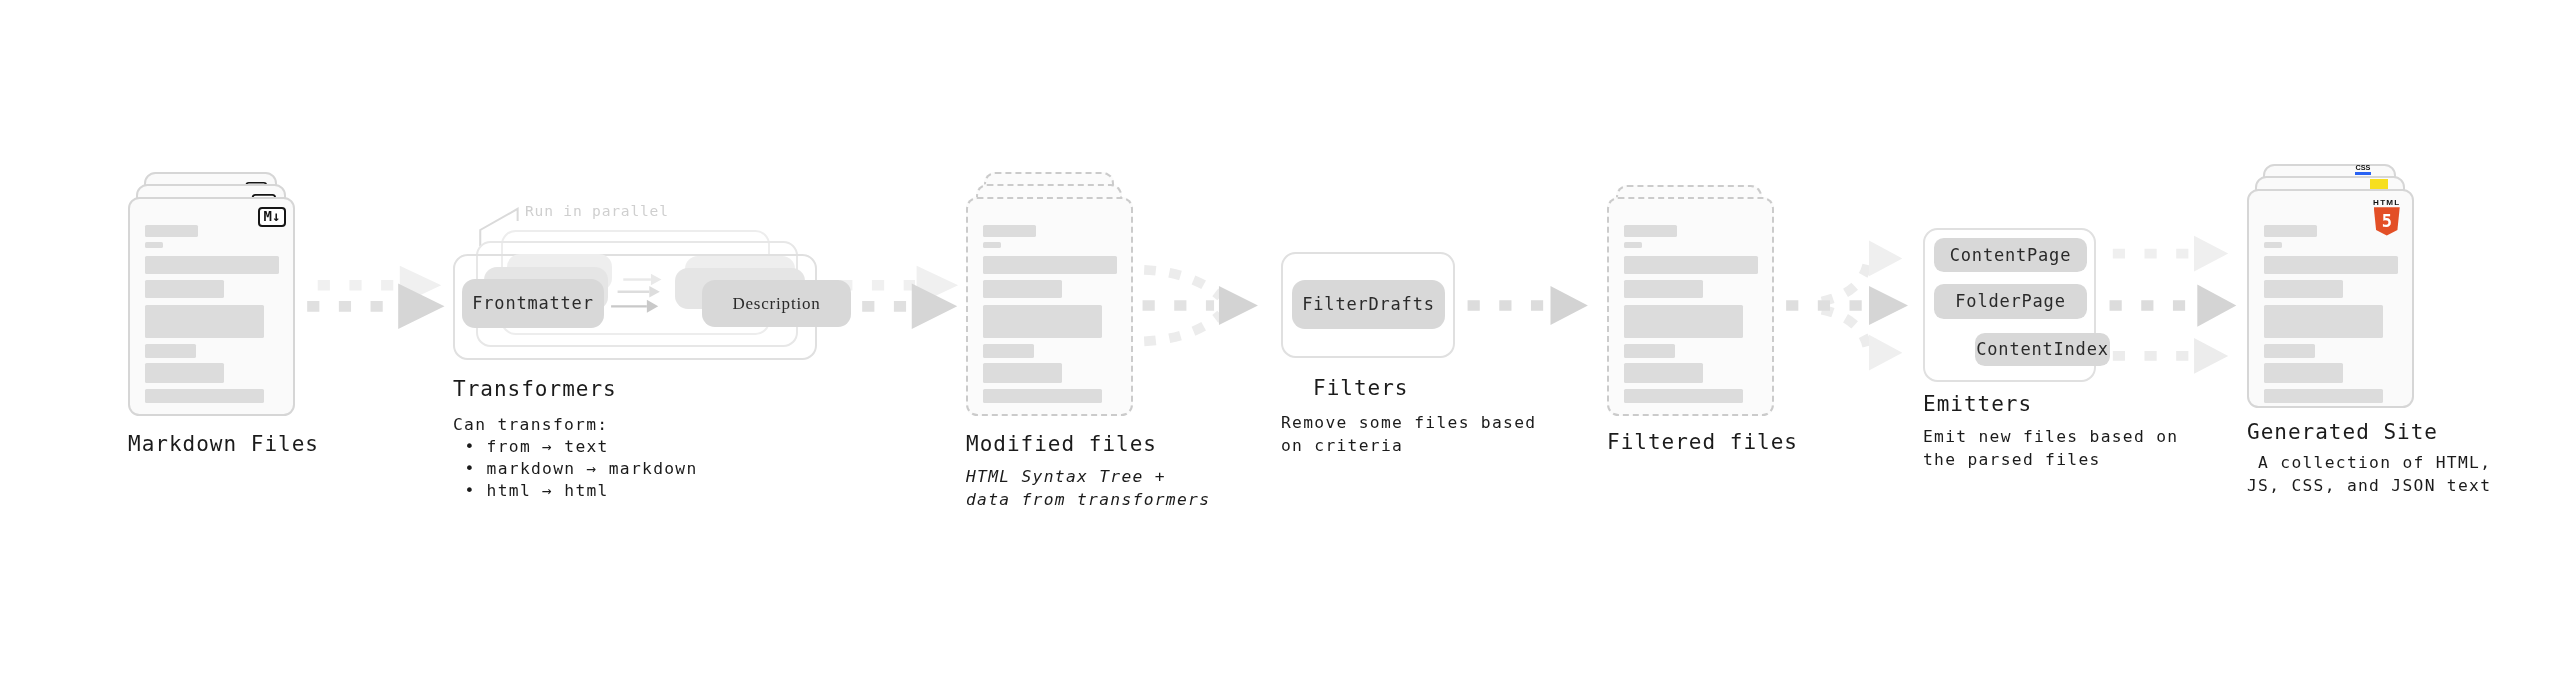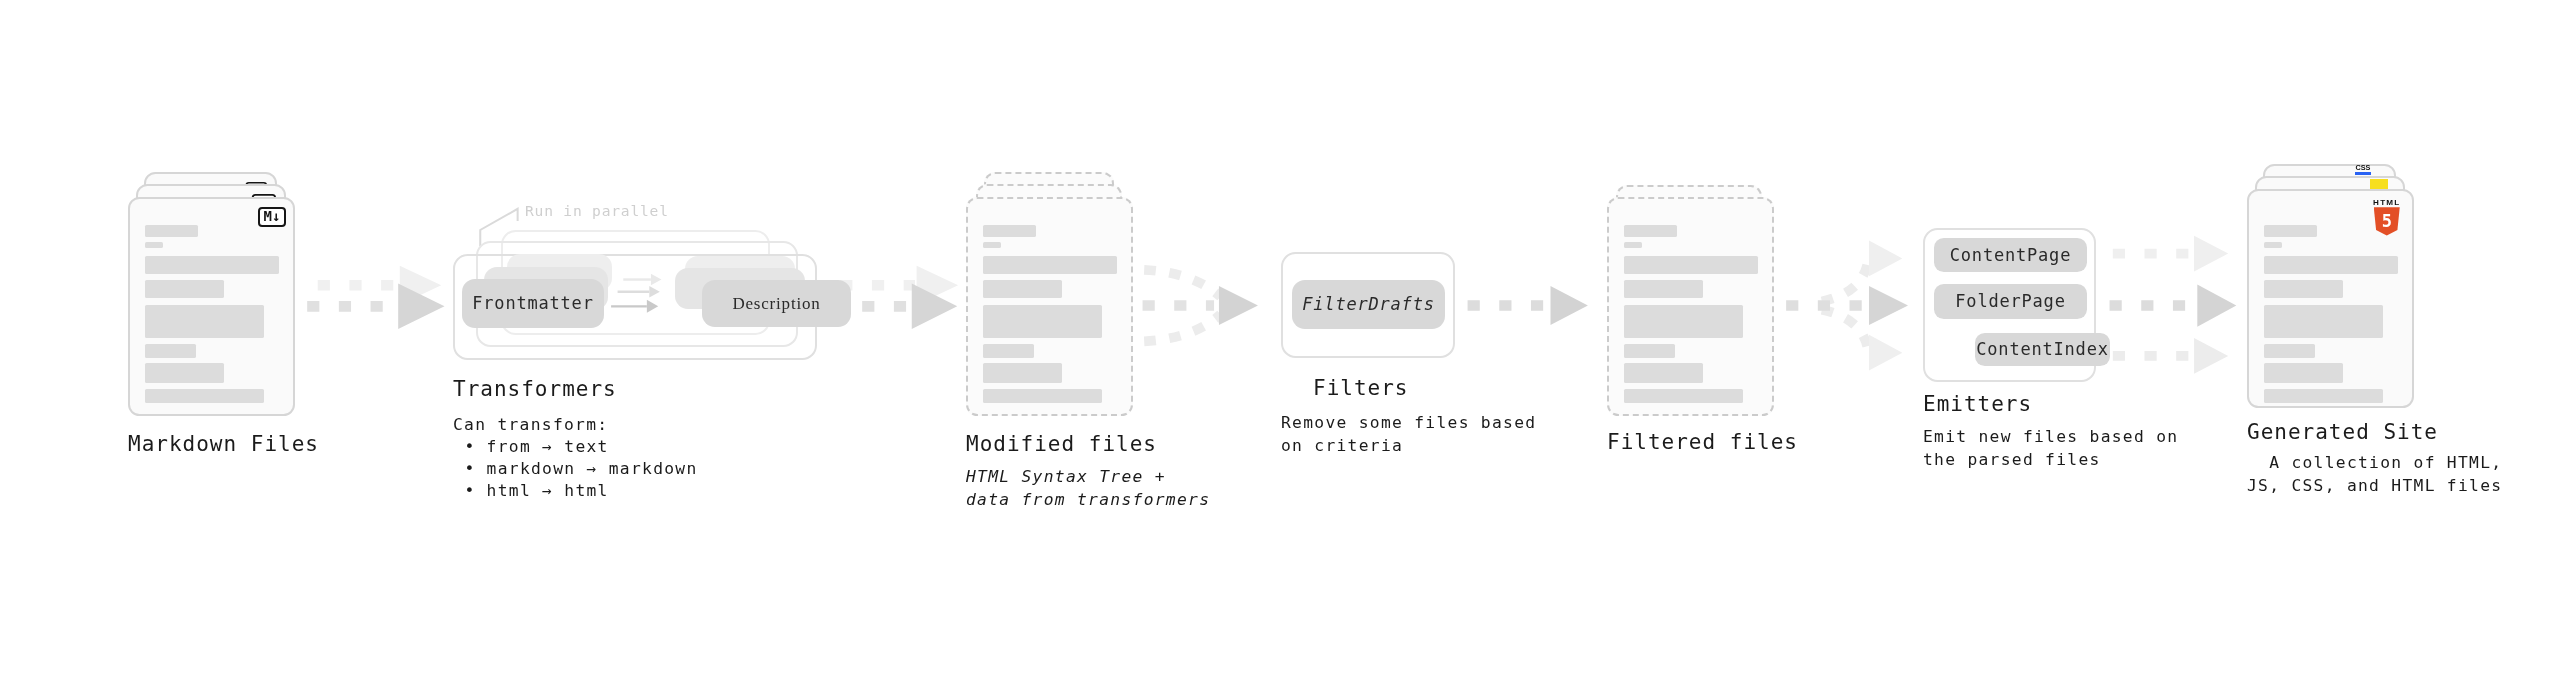--- a/index.html
+++ b/index.html
@@ -181,21 +181,21 @@
     </div>
     <div class="stage-label" style="left:966px;top:432px;">Modified files</div>
     <div class="stage-desc" style="left:966px;top:465px;font-style:italic;">
       <div>HTML Syntax Tree +</div>
       <div>data from transformers</div>
     </div>
   </div>
 
   <div class="stage">
     <div class="wbox" style="left:1281px;top:252px;width:174px;height:106px;"></div>
-    <div class="pill" style="left:1292px;top:280px;width:153px;height:49px;line-height:49px;font-style:italic;">FilterDrafts</div>
+    <div class="pill" style="left:1292px;top:280px;width:153px;height:49px;line-height:49px;">FilterDrafts</div>
     <div class="stage-label" style="left:1281px;top:376px;margin-left:32px;">Filters</div>
     <div class="stage-desc" style="left:1281px;top:411px;">
       <div>Remove some files based</div>
       <div>on criteria</div>
     </div>
   </div>
 
   <div class="stage">
     <div class="page dashed" style="left:1616px;top:185px;width:146px;"></div>
     <div class="page dashed" style="left:1607px;top:197px;">
@@ -247,21 +247,21 @@
         <div class="bar" style="left:14.6px;top:89px;width:79px;height:18px;"></div>
         <div class="bar" style="left:14.6px;top:114px;width:119px;height:32.5px;"></div>
         <div class="bar" style="left:14.6px;top:153px;width:51px;height:14px;"></div>
         <div class="bar" style="left:14.6px;top:172px;width:79px;height:19.5px;"></div>
         <div class="bar" style="left:14.6px;top:198px;width:119px;height:14px;"></div>
       </div>
     </div>
     <div class="stage-label" style="left:2247px;top:420px;">Generated Site</div>
     <div class="stage-desc" style="left:2247px;top:451px;text-align:right;">
       <div>A collection of HTML,</div>
-      <div>JS, CSS, and HTML files</div>
+      <div>JS, CSS, and JSON text</div>
     </div>
   </div>
 
   <svg class="overlay z-over" width="2576" height="681" viewBox="0 0 3170 838">
     <g>
       <line x1="767" y1="344" x2="801" y2="344" stroke="#e9e9e9" stroke-width="3"></line>
       <polygon points="801,337 814,344 801,351" fill="#e9e9e9"></polygon>
     </g>
     <g>
       <line x1="760" y1="359" x2="799" y2="359" stroke="#dddddd" stroke-width="3"></line>

